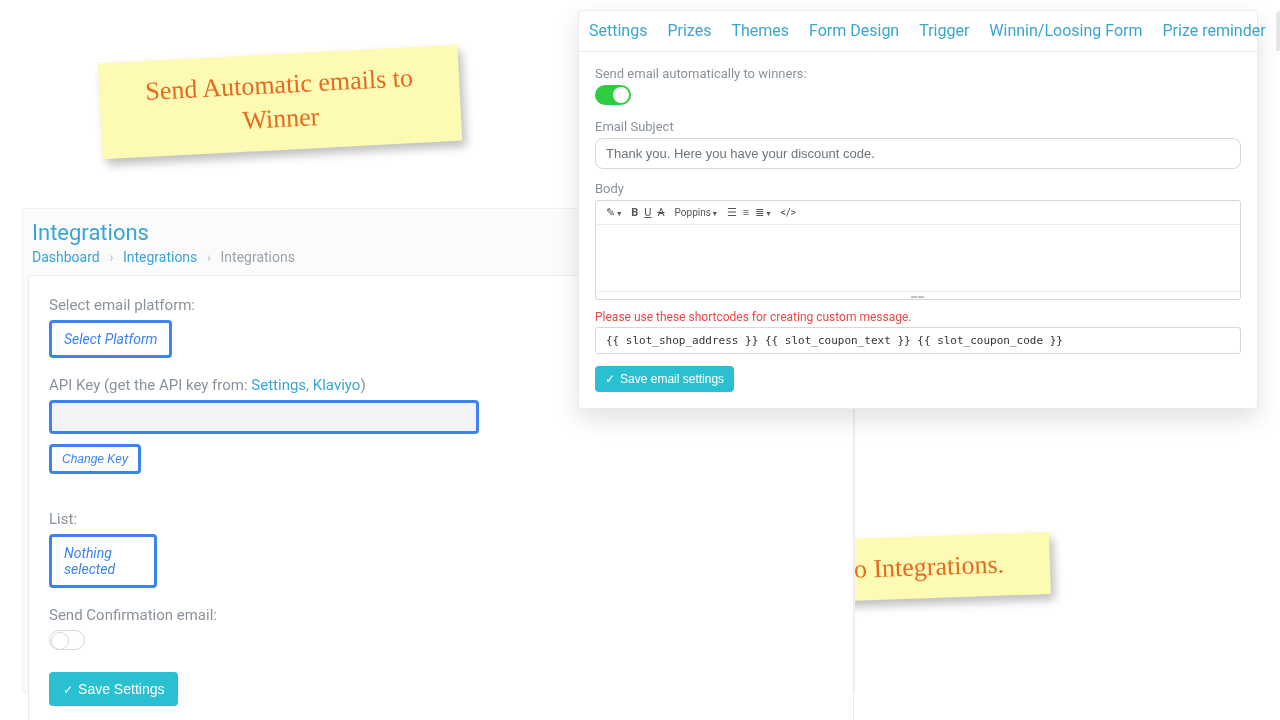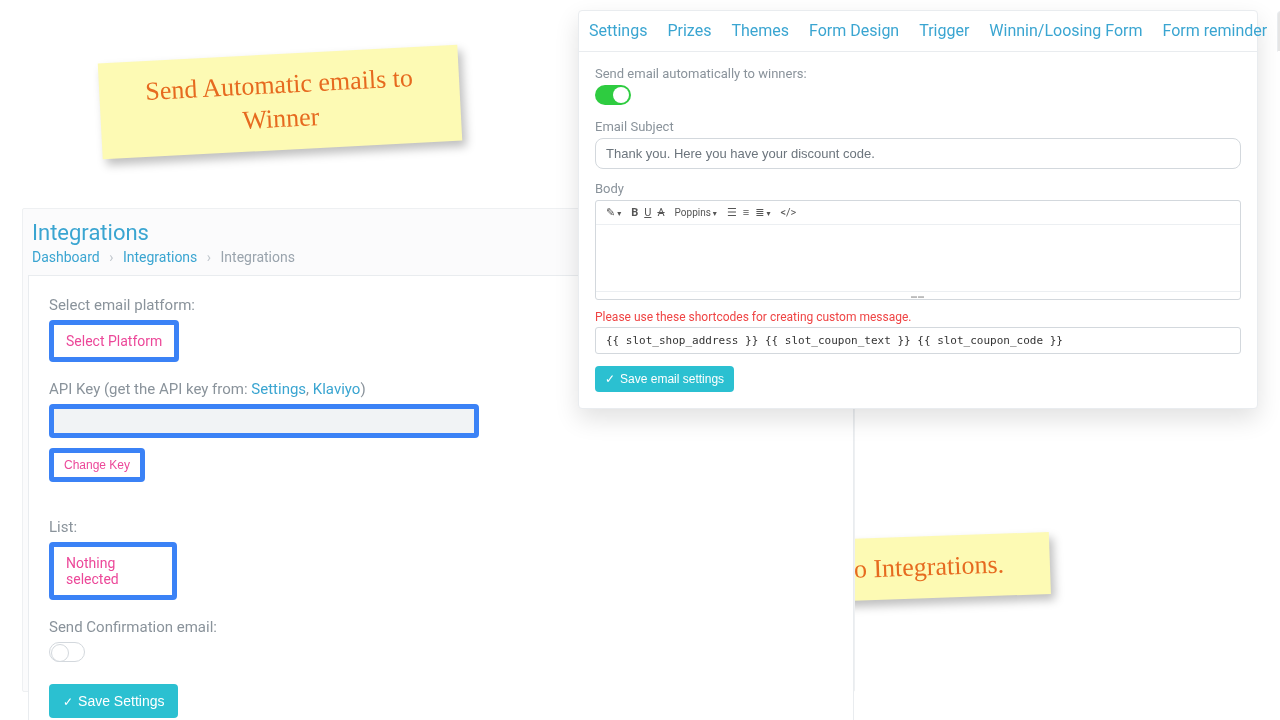--- a/index.html
+++ b/index.html
@@ -13,25 +13,25 @@
 
 .integr { position: absolute; left: 28px; top: 208px; width: 826px; }
 .integr-head { padding: 12px 4px 10px; }
 .integr-title { color: #3aa5d1; font-size: 22px; font-weight: 400; margin-bottom: 4px; }
 .breadcrumb { font-size: 14px; color: #9aa4ad; }
 .breadcrumb a { color: #3aa5d1; text-decoration: none; }
 .breadcrumb .sep { margin: 0 6px; color: #c0c6cc; }
 .integr-body { background: #fff; border: 1px solid #e9ecef; border-radius: 0; padding: 20px; }
 .label { color: #8a939b; font-size: 15px; margin-bottom: 6px; display: block; }
 .label a { color: #3aa5d1; text-decoration: none; }
-.select-btn, .text-input, .change-key { border: 5px solid #3b82f6; border-radius: 4px; background: #fff; font-size: 14px; color: #ec4899; }
+.select-btn, .text-input, .change-key { border: 3px solid #3b82f6; border-radius: 4px; background: #fff; font-size: 14px; color: #3b82f6; font-style: italic; }
 .select-btn { padding: 8px 12px; display: inline-block; margin-bottom: 18px; }
 .text-input { width: 430px; height: 34px; padding: 6px 10px; background: #f1f3f5; margin-bottom: 10px; }
 .change-key { padding: 5px 10px; font-size: 12px; display: inline-block; margin-bottom: 36px; cursor: pointer; }
-.nothing { width: 128px; }
+.nothing { width: 108px; }
 
 
 .toggle-off { width: 36px; height: 20px; border-radius: 10px; border: 1px solid #d3d8dd; background: #fff; position: relative; margin-bottom: 22px; }
 .toggle-off::after { content: ""; width: 16px; height: 16px; border-radius: 50%; background: #fff; border: 1px solid #d3d8dd; position: absolute; left: 1px; top: 1px; }
 
 
 .toggle-on { width: 36px; height: 20px; border-radius: 10px; background: #2ecc40; position: relative; margin-bottom: 14px; margin-top: 4px; }
 .toggle-on::after { content: ""; width: 16px; height: 16px; border-radius: 50%; background: #fff; position: absolute; right: 2px; top: 2px; }
 
 .btn-teal { background: #2bc0d1; color: #fff; border: none; border-radius: 4px; padding: 9px 14px; font-size: 14px; cursor: pointer; display: inline-flex; align-items: center; gap: 5px; }
@@ -103,21 +103,21 @@
 </div>
 
 <div class="email">
   <div class="tabs">
     <div class="tab">Settings</div>
     <div class="tab">Prizes</div>
     <div class="tab">Themes</div>
     <div class="tab">Form Design</div>
     <div class="tab">Trigger</div>
     <div class="tab">Winnin/Loosing Form</div>
-    <div class="tab">Form reminder</div>
+    <div class="tab">Prize reminder</div>
     <div class="tab active">Email Settings</div>
   </div>
   <div class="email-body">
     <span class="e-label">Send email automatically to winners:</span>
     <div class="toggle-on"></div>
 
     <span class="e-label">Email Subject</span>
     <input class="e-input" value="Thank you. Here you have your discount code." style="">
 
     <span class="e-label">Body</span>

